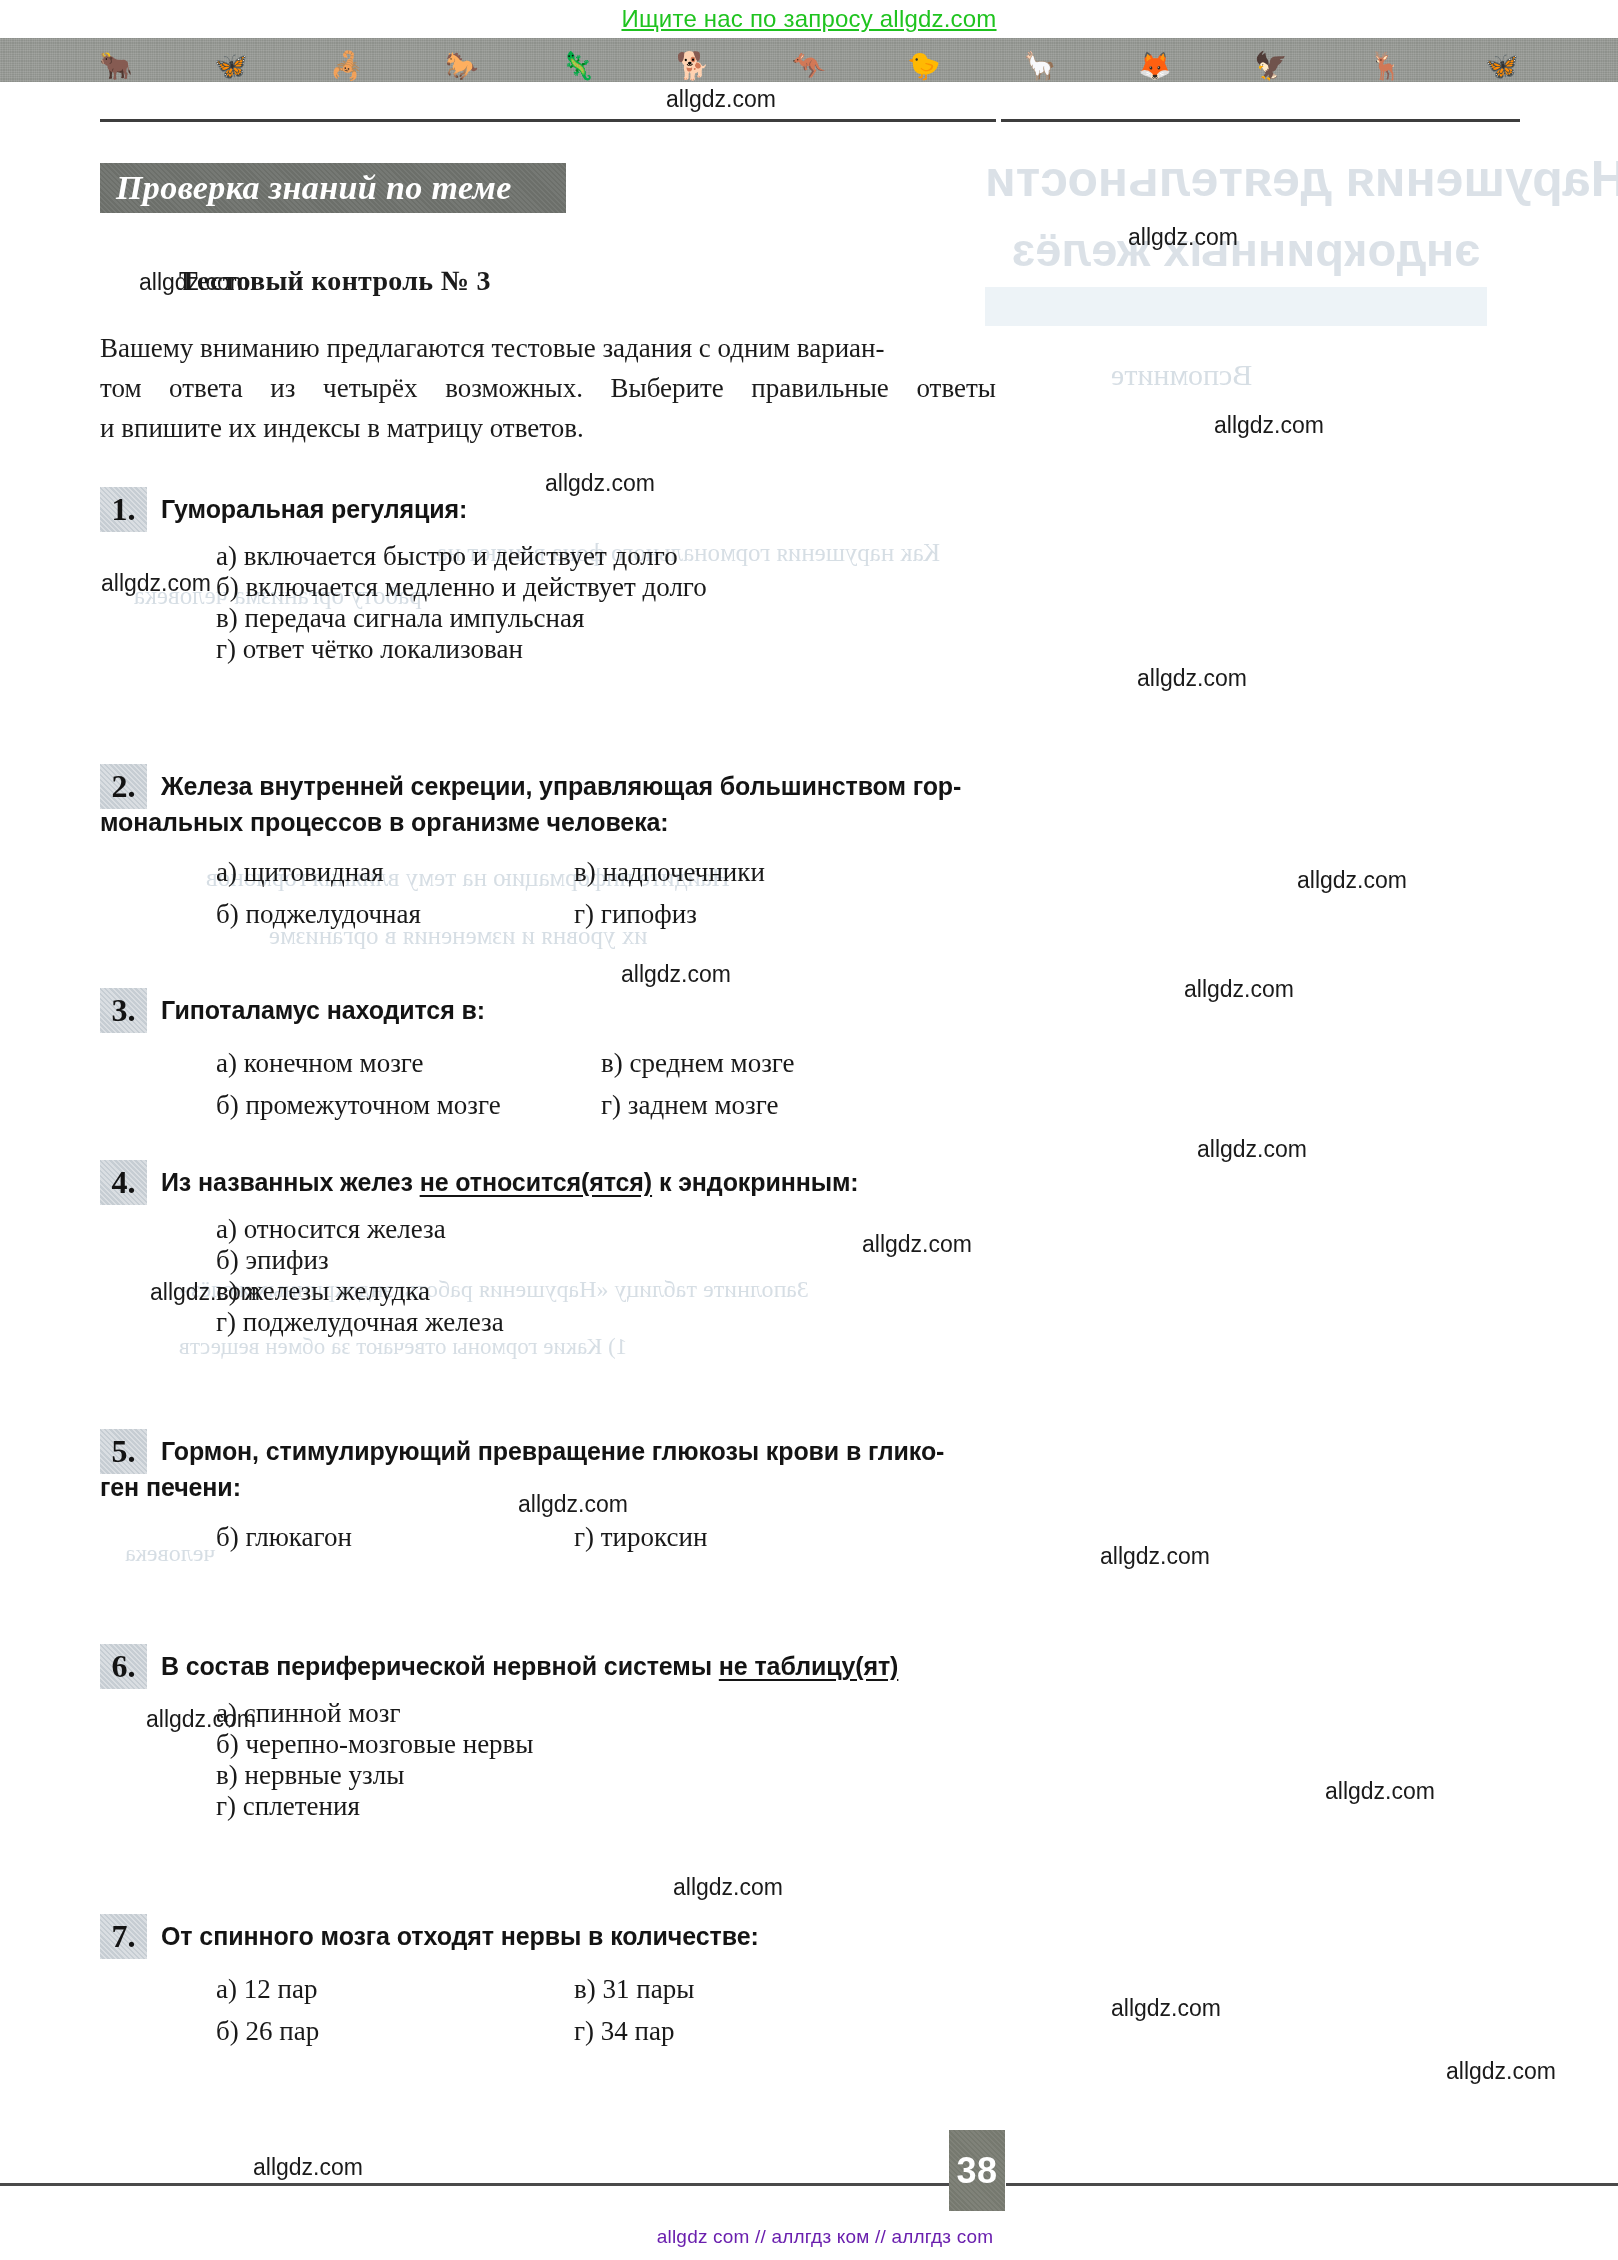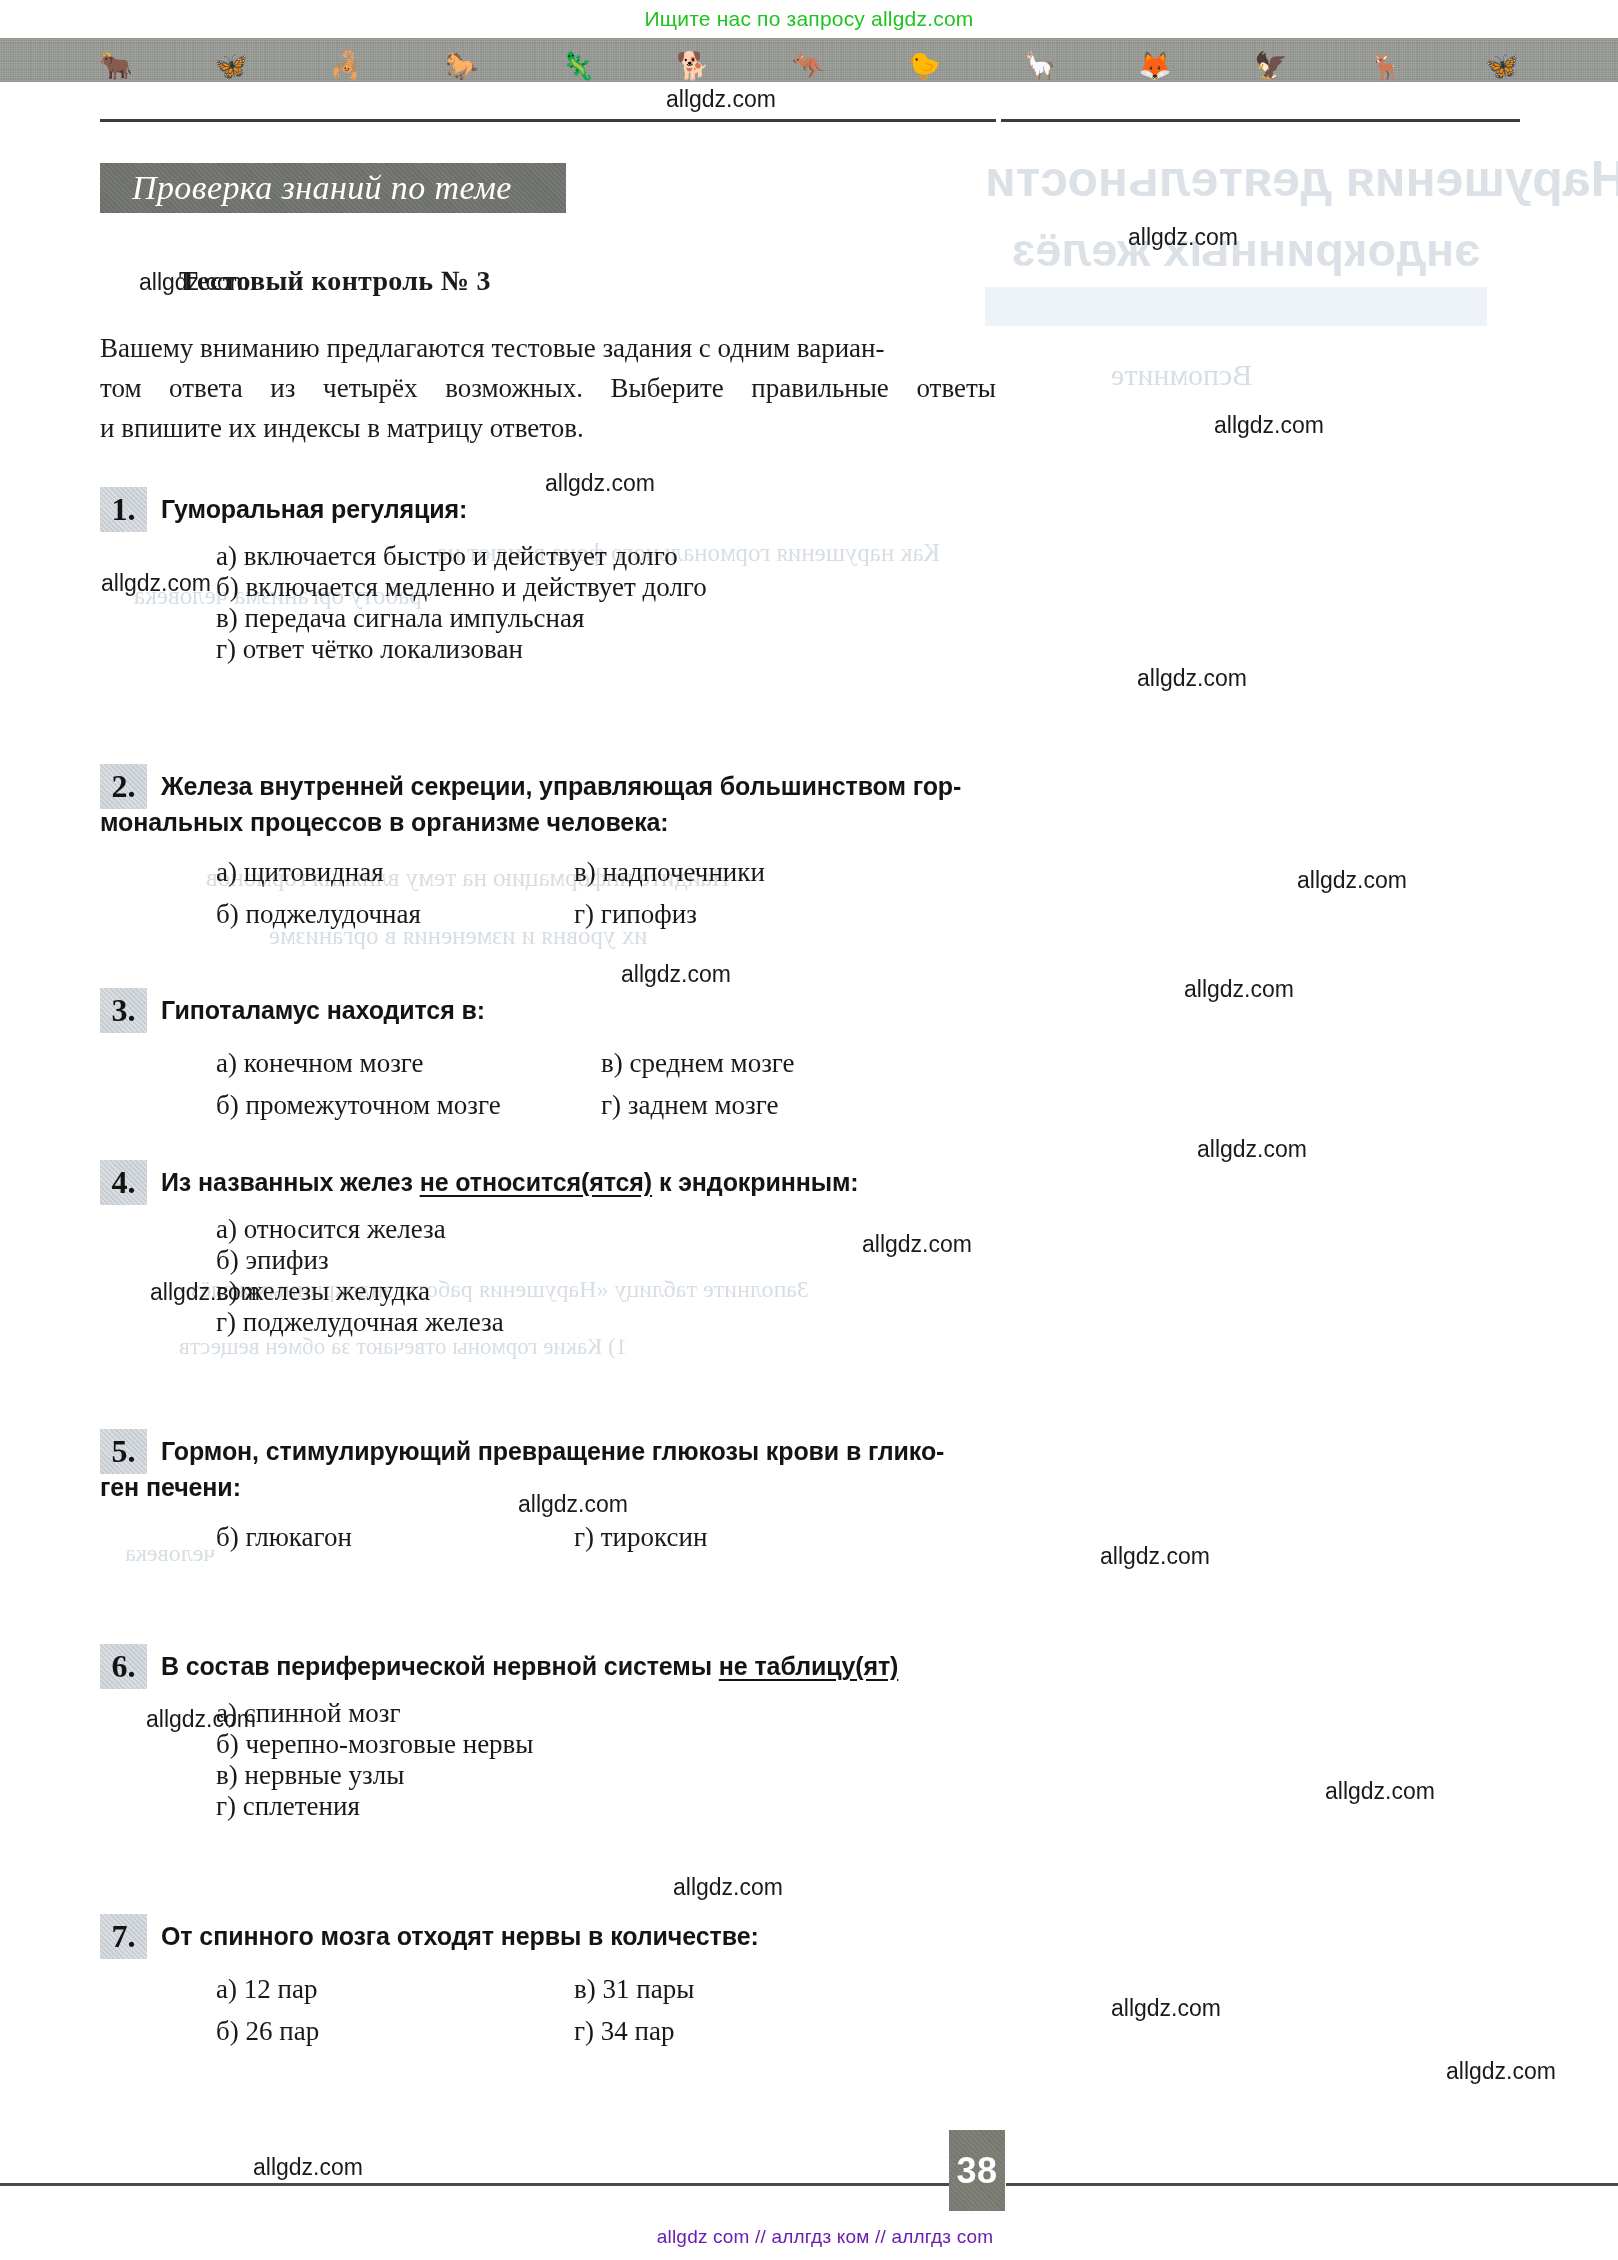--- a/index.html
+++ b/index.html
@@ -23,24 +23,25 @@
     top: 0; left: 0;
     width: 1618px;
     height: 38px;
     display: flex;
     align-items: center;
     justify-content: center;
     background: #ffffff;
   }
   .top-banner-text {
     font-family: "Liberation Sans", sans-serif;
-    font-size: 21px;
+    font-size: 24px;
     color: #1fc31f;
     letter-spacing: 0.2px;
     white-space: nowrap;
+    text-decoration: underline;
   }
 
   
   .animal-strip {
     position: absolute;
     top: 38px; left: 0;
     width: 1618px;
     height: 45px;
     background: #8e918c;
     background-image:
@@ -117,24 +118,24 @@
     width: 466px;
     height: 50px;
     background: #6c6f6a;
     background-image: repeating-linear-gradient(45deg, rgba(255,255,255,.07) 0 1.8px, rgba(0,0,0,0) 1.8px 3.6px);
     display: flex;
     align-items: center;
   }
   .topic-banner-text {
     font-family: "Liberation Serif", serif;
     font-style: italic;
-    font-weight: normal;
+    font-weight: bold;
     font-size: 34px;
     color: #ffffff;
-    padding-left: 32px;
+    padding-left: 16px;
     letter-spacing: 0.4px;
     white-space: nowrap;
   }
 
   
   .test-title {
     position: absolute;
     top: 265px;
     left: 179px;
     font-family: "Liberation Serif", serif;

